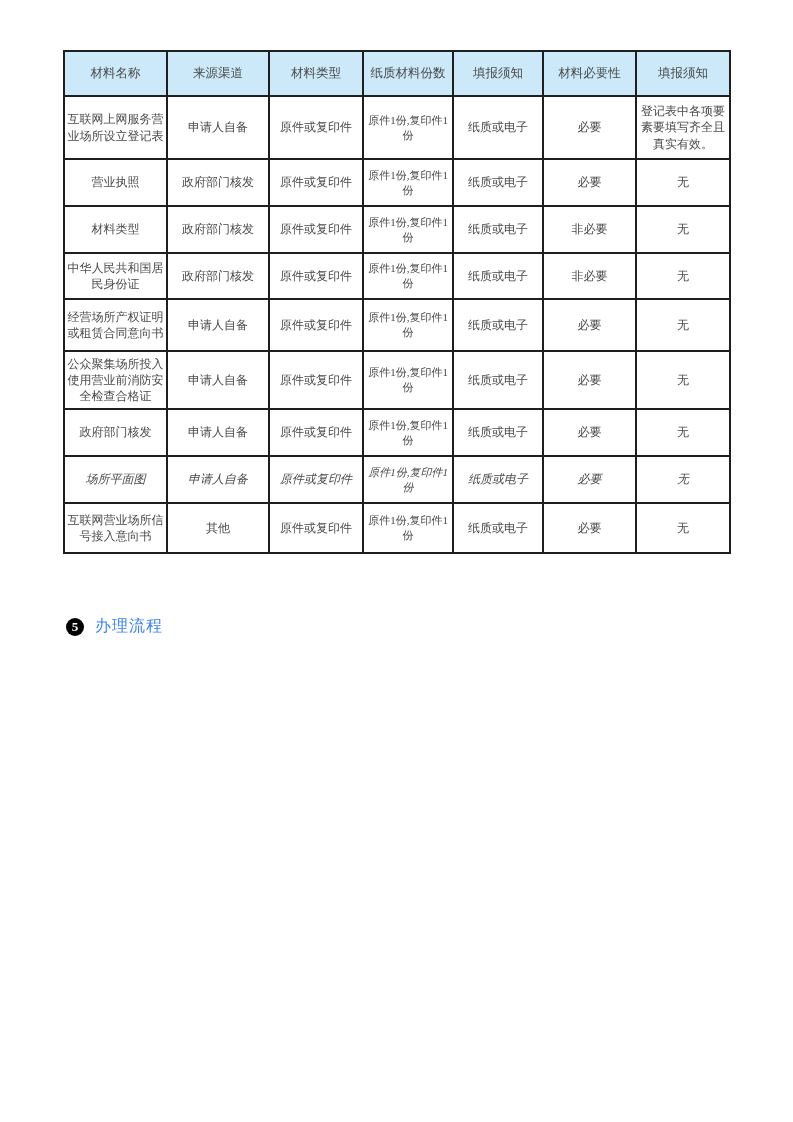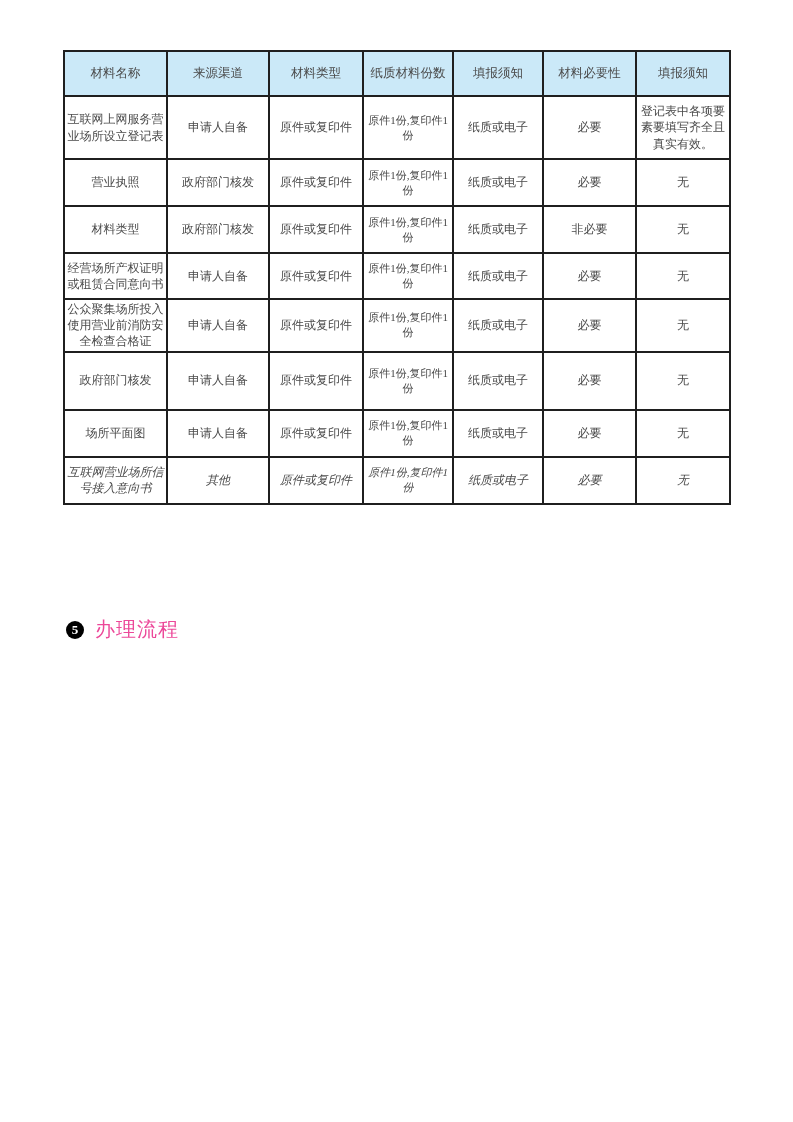--- a/index.html
+++ b/index.html
@@ -72,22 +72,22 @@
     background: #000000;
     color: #ffffff;
     font-size: 13px;
     font-weight: bold;
     display: flex;
     align-items: center;
     justify-content: center;
     font-family: "Liberation Serif", "DejaVu Serif", serif;
   }
   .section-title {
-    font-size: 20px;
-    color: #ec4899;
+    font-size: 16px;
+    color: #3b82f6;
     letter-spacing: 1px;
   }
 </style>
 </head>
 <body>
 
 <div class="page">
 
   <div class="table-wrap">
     <table class="materials">
@@ -133,20 +133,29 @@
           <tr>
             <td>材料类型</td>
             <td>政府部门核发</td>
             <td>原件或复印件</td>
             <td>原件1份,复印件1份</td>
             <td>纸质或电子</td>
             <td>非必要</td>
             <td>无</td>
           </tr>
           <tr>
+            <td>中华人民共和国居民身份证</td>
+            <td>政府部门核发</td>
+            <td>原件或复印件</td>
+            <td>原件1份,复印件1份</td>
+            <td>纸质或电子</td>
+            <td>非必要</td>
+            <td>无</td>
+          </tr>
+          <tr>
             <td>经营场所产权证明或租赁合同意向书</td>
             <td>申请人自备</td>
             <td>原件或复印件</td>
             <td>原件1份,复印件1份</td>
             <td>纸质或电子</td>
             <td>必要</td>
             <td>无</td>
           </tr>
           <tr>
             <td>公众聚集场所投入使用营业前消防安全检查合格证</td>

